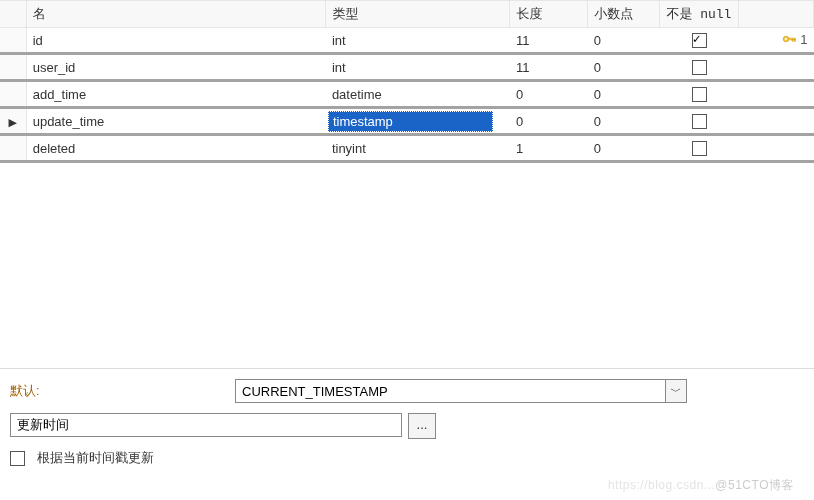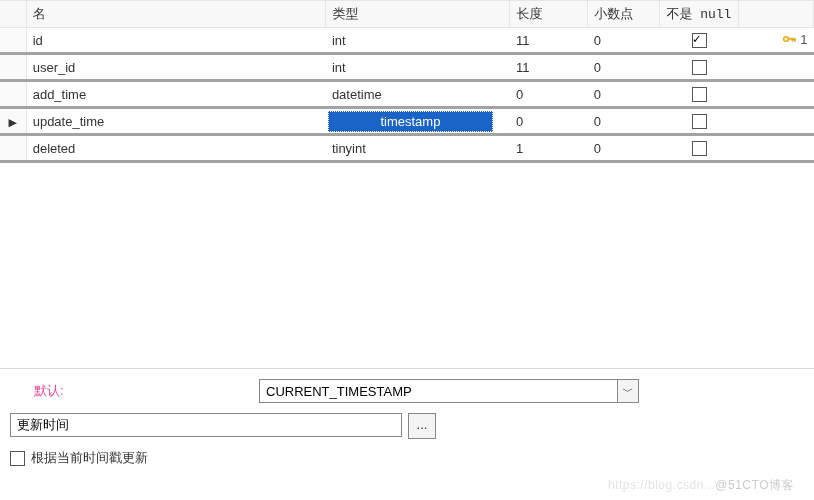--- a/index.html
+++ b/index.html
@@ -56,21 +56,20 @@
     font-size:13px;
     color:#000;
   }
   .sel-cell {
     background:#1a63c7;
     color:#fff;
     border:1px dotted #fff;
     padding:2px 4px;
     display:inline-block;
     min-width:155px;
-    text-align:center;
   }
   .row-pointer{
     display:inline-block;
     color:#333;
     font-size:11px;
     line-height:1;
   }
   .key-icon{
     display:inline-flex;
     align-items:center;
@@ -85,25 +84,24 @@
   .bottom-panel{
     padding:10px 10px 0 10px;
   }
   .form-row{
     display:flex;
     align-items:center;
     margin-bottom:10px;
   }
   .form-label{
     width:225px;
-    color:#ec4899;
-    margin-left:24px;
+    color:#a16207;
   }
   .combo{
-    width:380px;
+    width:452px;
     display:flex;
   }
   .combo input{
     flex:1;
     border:1px solid #888;
     border-right:none;
     height:22px;
     padding:0 6px;
     font-family:inherit;
     font-size:13px;
@@ -238,20 +236,20 @@
 
   <div class="form-row">
     <div class="textbox-with-btn">
       <input type="text" value="更新时间" style="">
       <div class="dots-btn">...</div>
     </div>
   </div>
 
   <div class="form-row">
     <span class="checkbox" id="on-update-chk"></span>
-    <span style="margin-left:6px;">根据当前时间戳更新</span>
+    <span style="margin-left:12px;">根据当前时间戳更新</span>
   </div>
 
 </div>
 
 <div class="watermark">
   <span class="faint">https://blog.csdn...</span><span>@51CTO博客</span>
 </div>
 
 </body></html>

